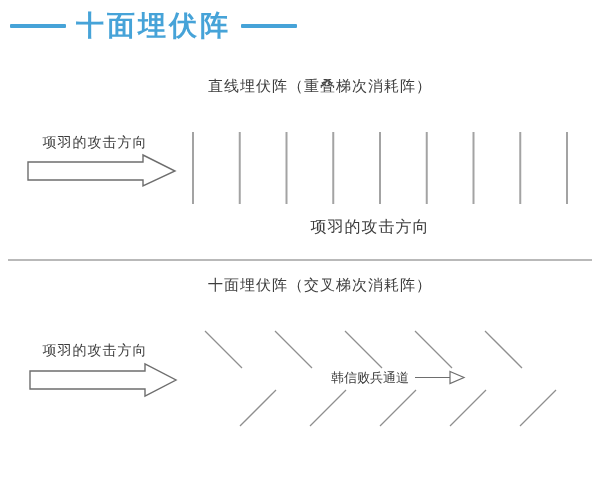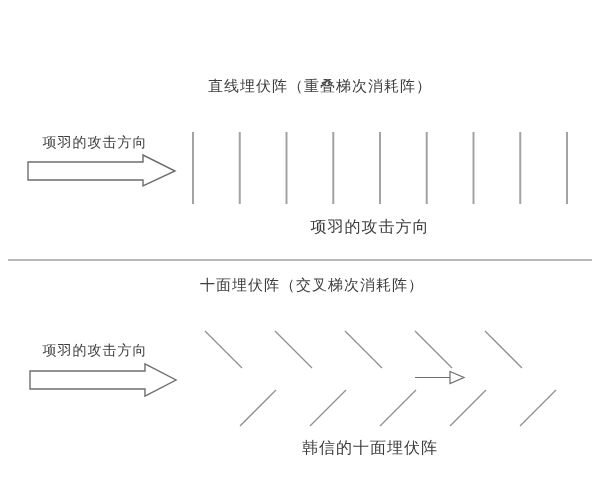--- a/index.html
+++ b/index.html
@@ -32,20 +32,25 @@
   .caption{font-size:15px;}
   .attack-label{font-size:14px;}
   .formation-label{font-size:16px;}
   .channel-label{font-size:13px;letter-spacing:0;}
 </style>
 </head>
 <body>
 
 <div class="stage">
 
+  <div class="title-row">
+    <div class="title-dash"></div>
+    <div class="page-title">十面埋伏阵</div>
+    <div class="title-dash"></div>
+  </div>
 
   <svg class="canvas" viewBox="0 0 600 480" xmlns="http://www.w3.org/2000/svg">
 
     <polygon points="28,162 143,162 143,155 175,171 143,186 143,180 28,180" fill="#ffffff" stroke="#6e6e6e" stroke-width="1.4" stroke-linejoin="miter"></polygon>
 
     <line x1="8" y1="260" x2="592" y2="260" stroke="#b9b9b9" stroke-width="2"></line>
 
     <polygon points="30,371 145,371 145,364 176,380 145,396 145,389 30,389" fill="#ffffff" stroke="#6e6e6e" stroke-width="1.4" stroke-linejoin="miter"></polygon>
 
     <line x1="415" y1="377.5" x2="450" y2="377.5" stroke="#6e6e6e" stroke-width="1.2"></line>
@@ -70,17 +75,17 @@
         <line x1="380" y1="426" x2="416" y2="390" stroke="#8f8f8f" stroke-width="1.3"></line>
         <line x1="450" y1="426" x2="486" y2="390" stroke="#8f8f8f" stroke-width="1.3"></line>
         <line x1="520" y1="426" x2="556" y2="390" stroke="#8f8f8f" stroke-width="1.3"></line>
       </g>
   </svg>
 
   <div class="dg-text caption" style="left:320px;top:77px;">直线埋伏阵（重叠梯次消耗阵）</div>
   <div class="dg-text attack-label" style="left:95px;top:134px;">项羽的攻击方向</div>
   <div class="dg-text formation-label" style="left:370px;top:217px;">项羽的攻击方向</div>
 
-  <div class="dg-text caption" style="left:312px;top:276px;">十面埋伏阵（交叉梯次消耗阵）</div>
+  <div class="dg-text caption" style="left:320px;top:276px;">十面埋伏阵（交叉梯次消耗阵）</div>
   <div class="dg-text attack-label" style="left:95px;top:342px;">项羽的攻击方向</div>
-  <div class="dg-text formation-label" style="left:370px;top:438px;">韩信的十面埋伏阵</div>
+  <div class="dg-text channel-label" style="left:370px;top:369px;">韩信败兵通道</div>
 
 </div>
 
 </body></html>

